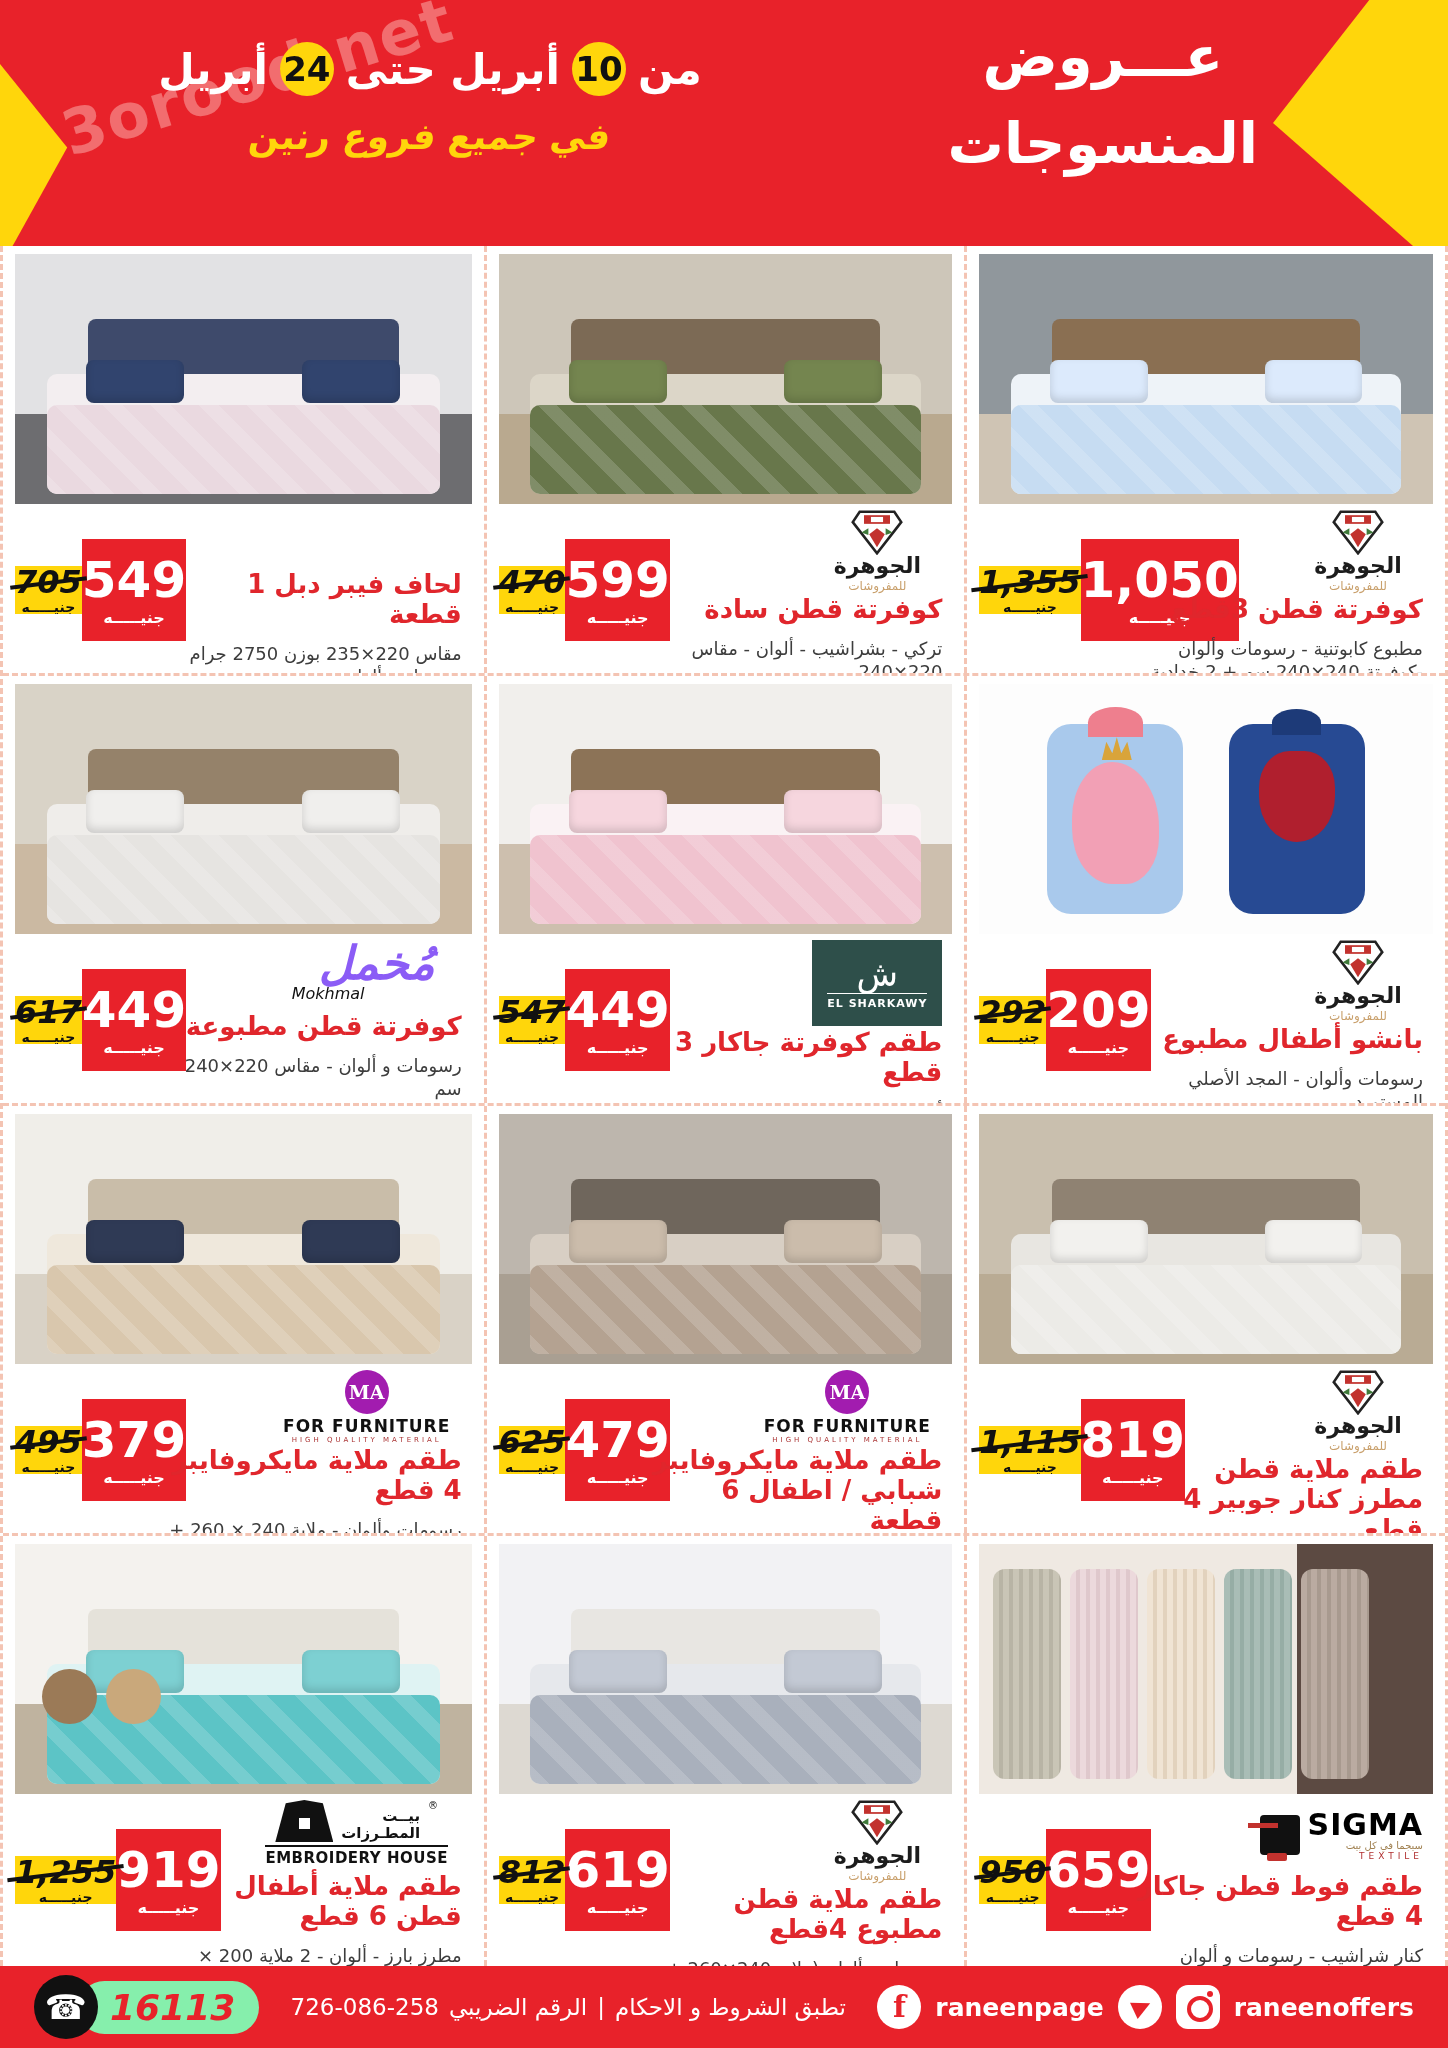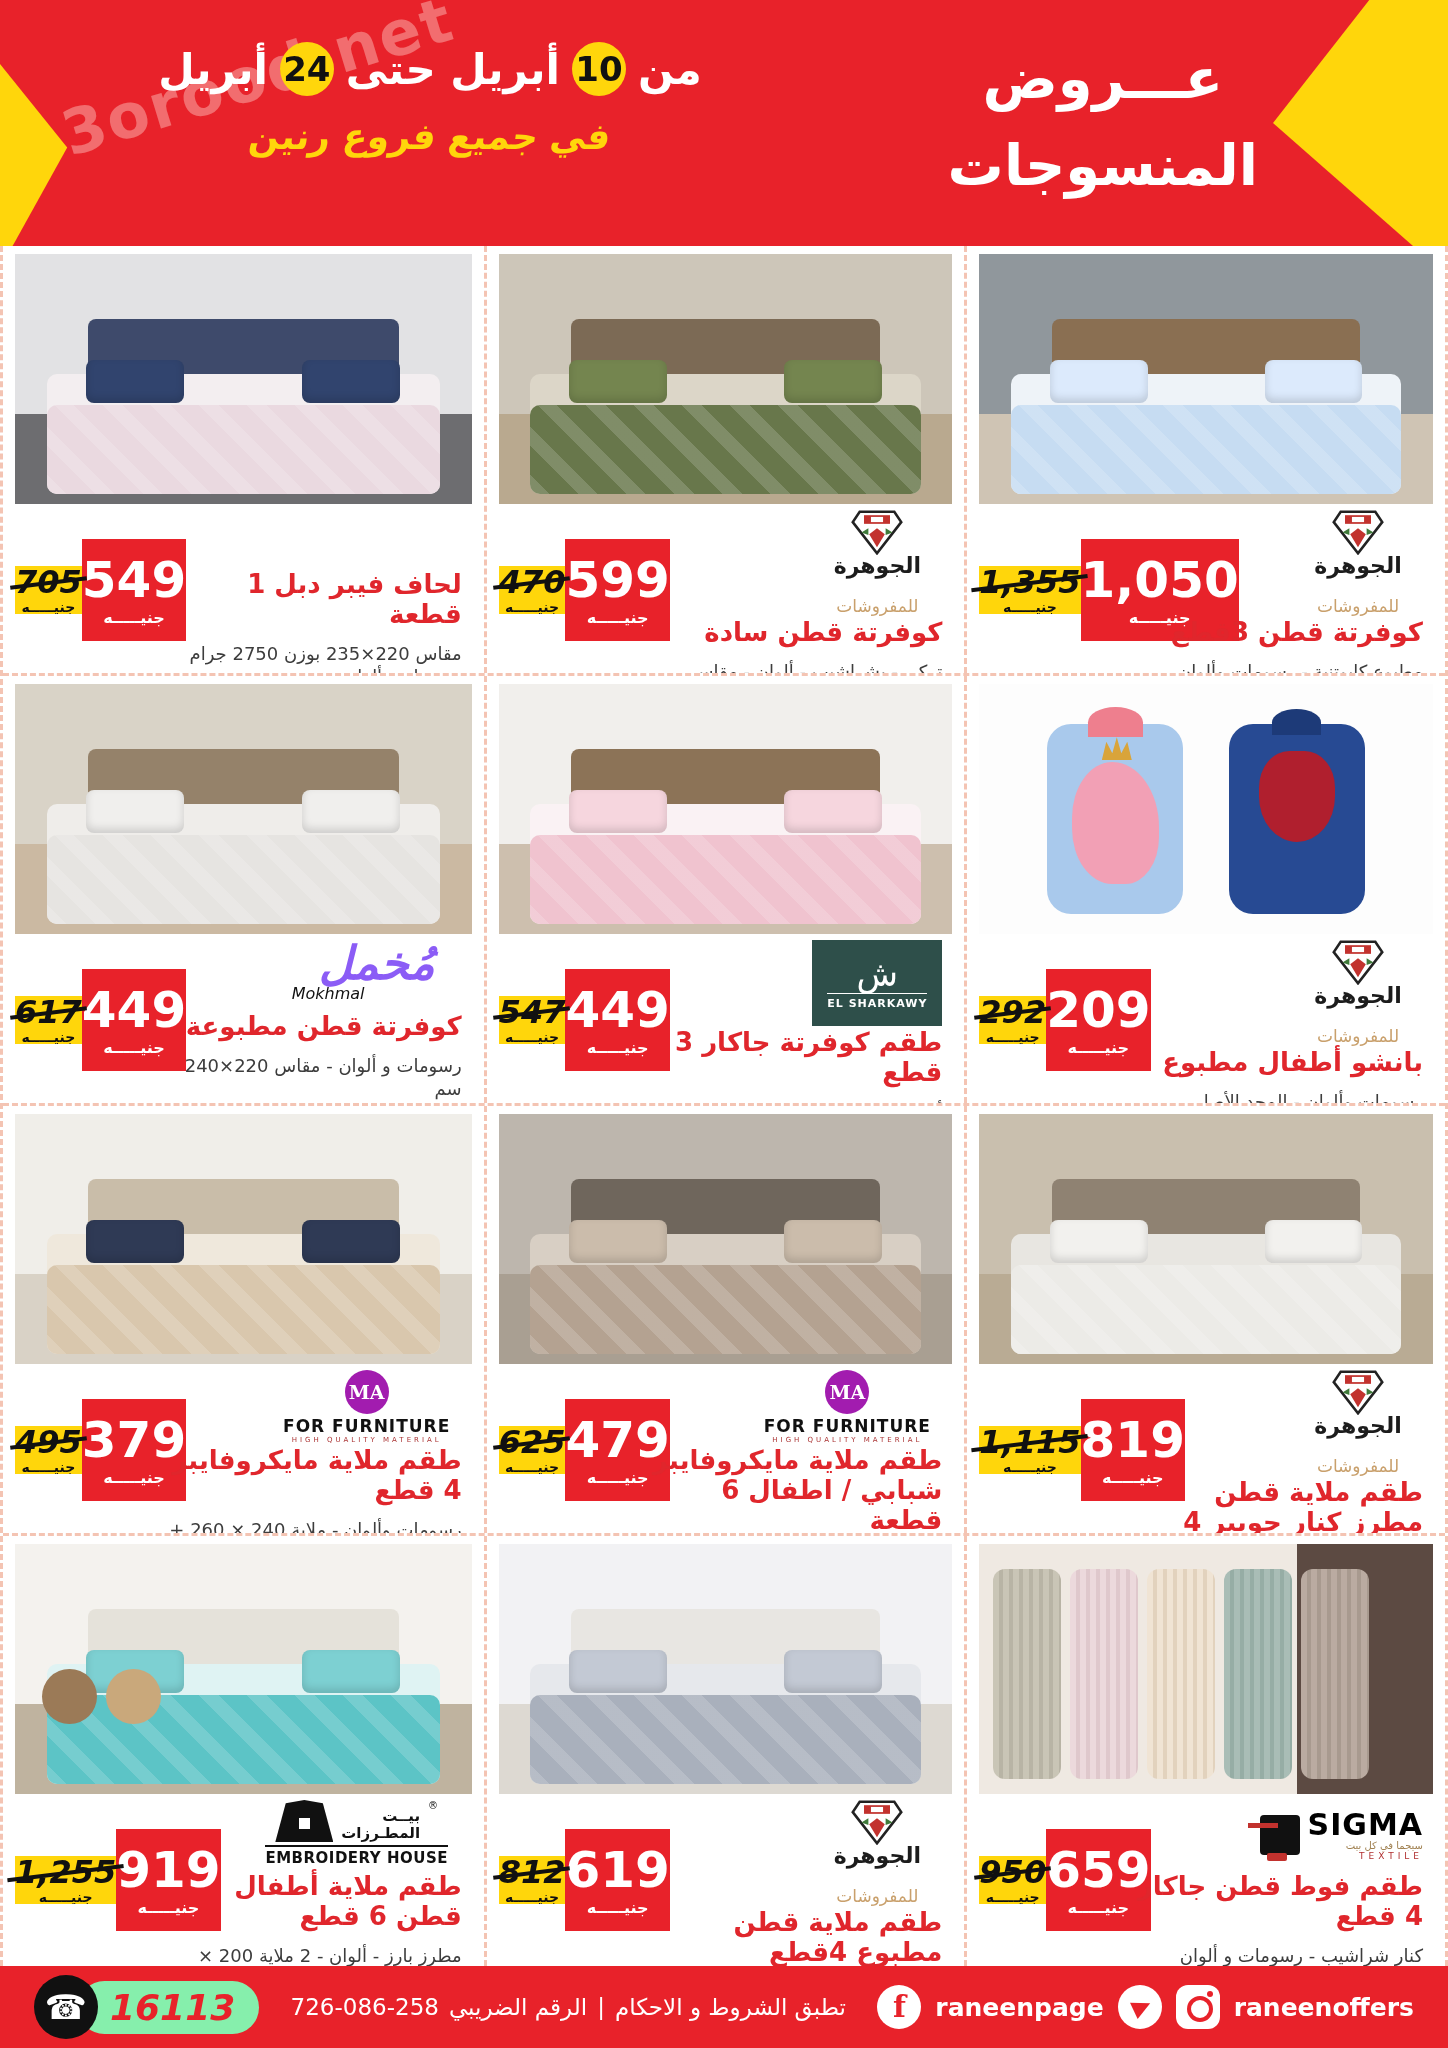--- a/index.html
+++ b/index.html
@@ -8,21 +8,21 @@
     font-family:"DejaVu Sans","Liberation Sans",sans-serif;
   }
   
   .header{height:246px;background:#e8222a;position:relative;overflow:hidden;}
   .corner-left{position:absolute;left:0;top:0;width:210px;height:246px;background:#ffd60b;
     clip-path:polygon(0 26%,32% 60%,6% 100%,0 100%);}
   .corner-right{position:absolute;right:0;top:0;width:175px;height:246px;background:#ffd60b;
     clip-path:polygon(55% 0,100% 0,100% 100%,80% 100%,0 50%);}
   .watermark{position:absolute;left:55px;top:40px;font-size:62px;font-weight:bold;
     color:rgba(255,214,208,.42);transform:rotate(-17deg);letter-spacing:2px;}
-  .header-title{position:absolute;right:190px;top:36px;text-align:center;color:#fff;
+  .header-title{position:absolute;right:190px;top:14px;text-align:center;color:#fff;
     font-weight:bold;font-size:56px;line-height:1.55;}
   .date-box{position:absolute;left:150px;top:42px;width:560px;text-align:center;direction:rtl;}
   .date-line{color:#fff;font-weight:bold;font-size:42px;display:flex;justify-content:center;
     align-items:center;gap:12px;direction:rtl;}
   .day-circle{display:inline-flex;align-items:center;justify-content:center;width:54px;height:54px;
     border-radius:50%;background:#ffd60b;color:#111;font-size:34px;font-weight:bold;flex:none;}
   .branches{margin-top:20px;color:#ffd60b;font-size:36px;font-weight:bold;transform:skewX(-8deg);}
   
   .grid{width:1448px;box-sizing:border-box;border-left:3px dashed #f4c4b3;border-right:3px dashed #f4c4b3;}
   .row{display:grid;grid-template-columns:repeat(3,1fr);direction:rtl;height:430px;
@@ -84,21 +84,21 @@
   .new-num{font-size:50px;font-weight:bold;color:#fff;line-height:1;}
   .new-badge .ccy{color:#fff;font-size:16px;margin-top:5px;}
   .meta{flex:1;direction:rtl;text-align:right;padding:0 10px 0 6px;}
   .title{color:#e0262c;font-weight:bold;font-size:26px;line-height:1.15;margin-top:2px;}
   .desc{color:#3d3d3d;font-size:18px;line-height:1.3;margin-top:12px;}
   .no-brand .title{margin-top:60px;}
   
   .brand{min-height:70px;margin-bottom:2px;display:flex;}
   .jaw{display:flex;flex-direction:column;align-items:center;width:130px;}
   .jaw-name{font-size:22px;font-weight:bold;color:#1c1c1c;line-height:1;}
-  .jaw-sub{font-size:17px;color:#c9a06c;letter-spacing:1px;margin-top:19px;}
+  .jaw-sub{font-size:12px;color:#c9a06c;letter-spacing:1px;margin-top:2px;}
   .mok{display:flex;flex-direction:column;align-items:center;width:170px;}
   .mok-ar{font-size:46px;font-weight:bold;color:#8b5cf6;font-style:italic;line-height:1;}
   .mok-en{font-size:16px;color:#111;font-style:italic;margin-top:-2px;align-self:flex-end;}
   .shk-box{width:130px;height:86px;background:#2e4f4a;color:#fff;display:flex;flex-direction:column;
     align-items:center;justify-content:center;gap:2px;}
   .shk-cal{font-size:34px;line-height:1;}
   .shk-en{font-size:11px;font-weight:bold;letter-spacing:1px;border-top:1px solid #fff;padding-top:3px;}
   .ma{display:flex;flex-direction:column;align-items:center;width:190px;}
   .ma-circle{width:44px;height:44px;border-radius:50%;background:#a21caf;color:#fff;display:flex;
     align-items:center;justify-content:center;font-size:19px;font-weight:bold;font-family:"DejaVu Serif",serif;}

